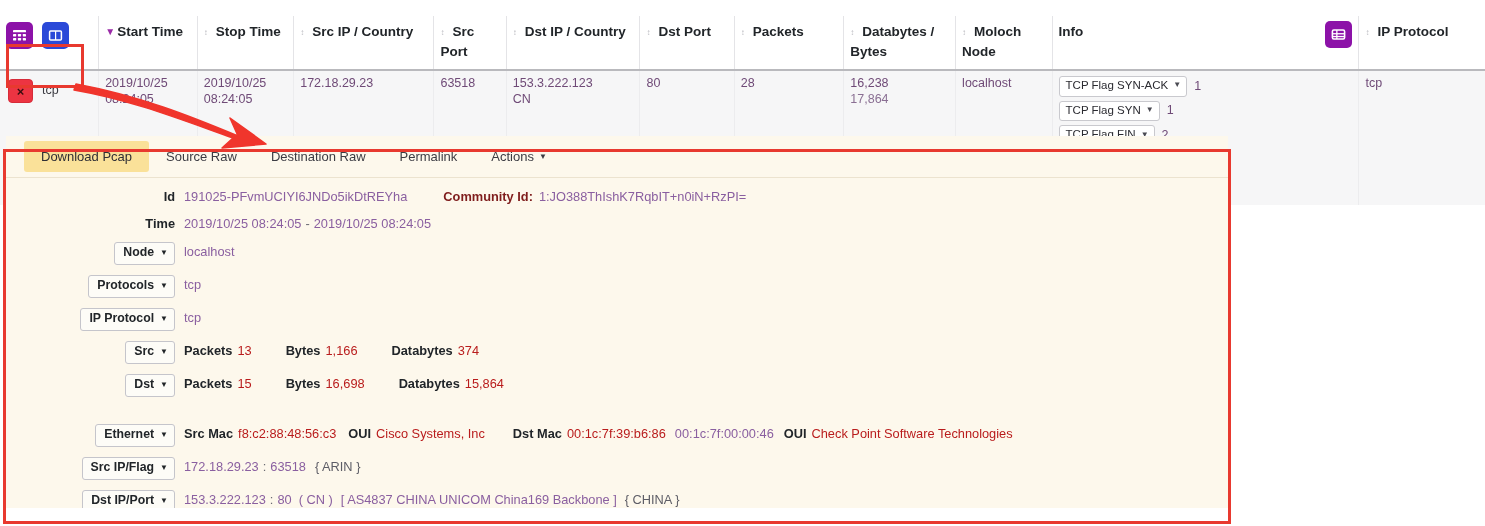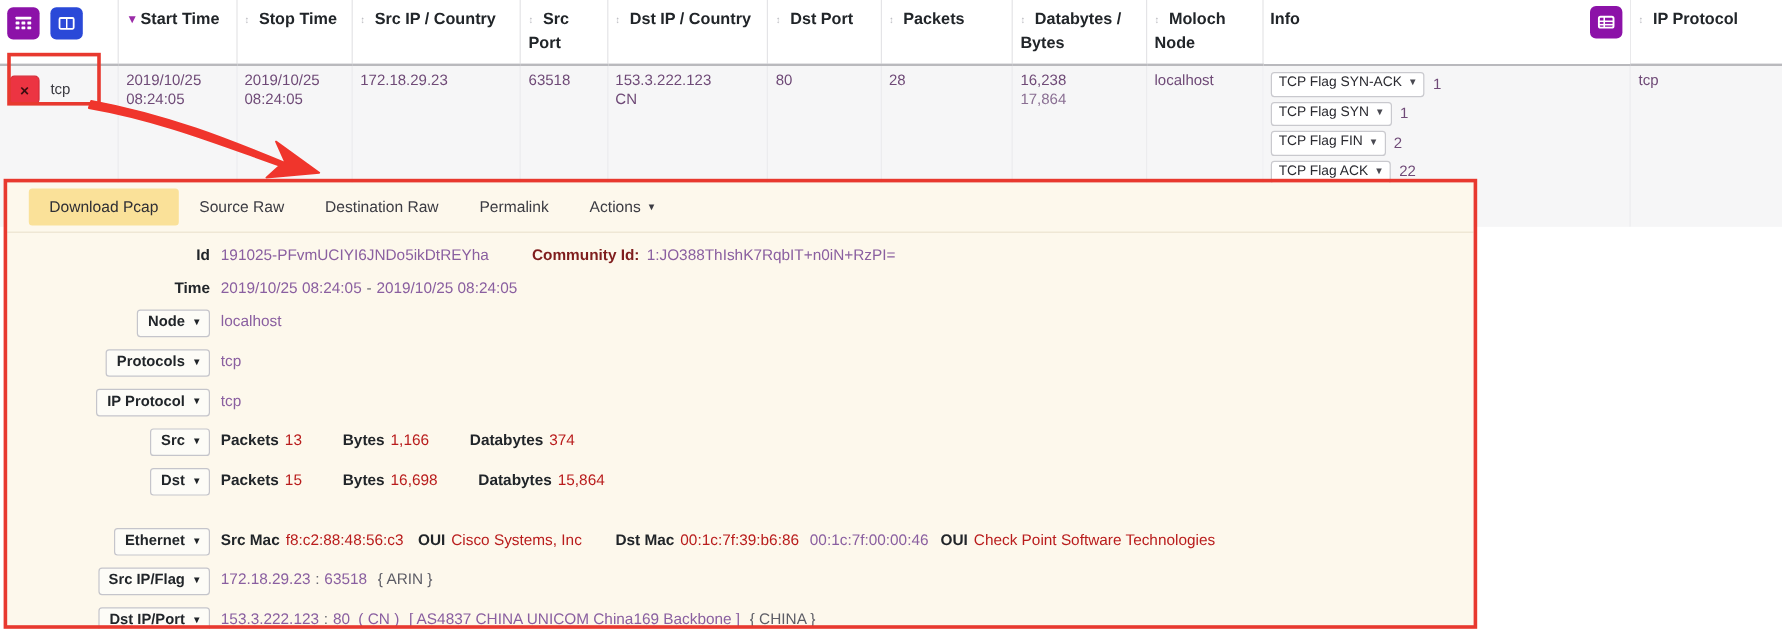--- a/index.html
+++ b/index.html
@@ -9,21 +9,21 @@
     font-family: "Liberation Sans", sans-serif;
   }
   #root {
     position: relative;
     width: 1485px; height: 526px;
     overflow: hidden;
     background: #ffffff;
   }
 
   
-  .table-wrap { position: absolute; left: 0; top: 0; width: 1485px; }
+  .table-wrap { position: absolute; left: 0; top: 16px; width: 1485px; }
   table.sessions { border-collapse: collapse; width: 1485px; table-layout: fixed; }
   table.sessions th {
     vertical-align: top;
     text-align: left;
     font-size: 13.5px;
     font-weight: bold;
     color: #212529;
     padding: 6px 4px 8px 6px;
     border-right: 1px solid #e4e4e7;
     border-bottom: 2px solid #b9b9bd;
@@ -80,21 +80,21 @@
     border: 1px solid #c9c9ce; border-radius: 3px; background: #fff;
     font-size: 11.5px; color: #2b2b31; padding: 1px 5px 2px 6px;
     display: inline-flex; align-items: center; gap: 5px; line-height: 1.35;
     white-space: nowrap;
   }
   .flagpill .car { font-size: 8px; color: #4a4a52; }
   .flagcount { color: #6f4a77; font-size: 12.5px; }
 
   
   .detail {
-    position: absolute; left: 6px; top: 152px;
+    position: absolute; left: 6px; top: 136px;
     width: 1222px; height: 372px;
     background: #fdf8ec;
     overflow: hidden;
   }
   .tabbar {
     display: flex; align-items: stretch; height: 42px;
     border-bottom: 1px solid #ece3cf;
     padding-left: 18px;
   }
   .tab {

